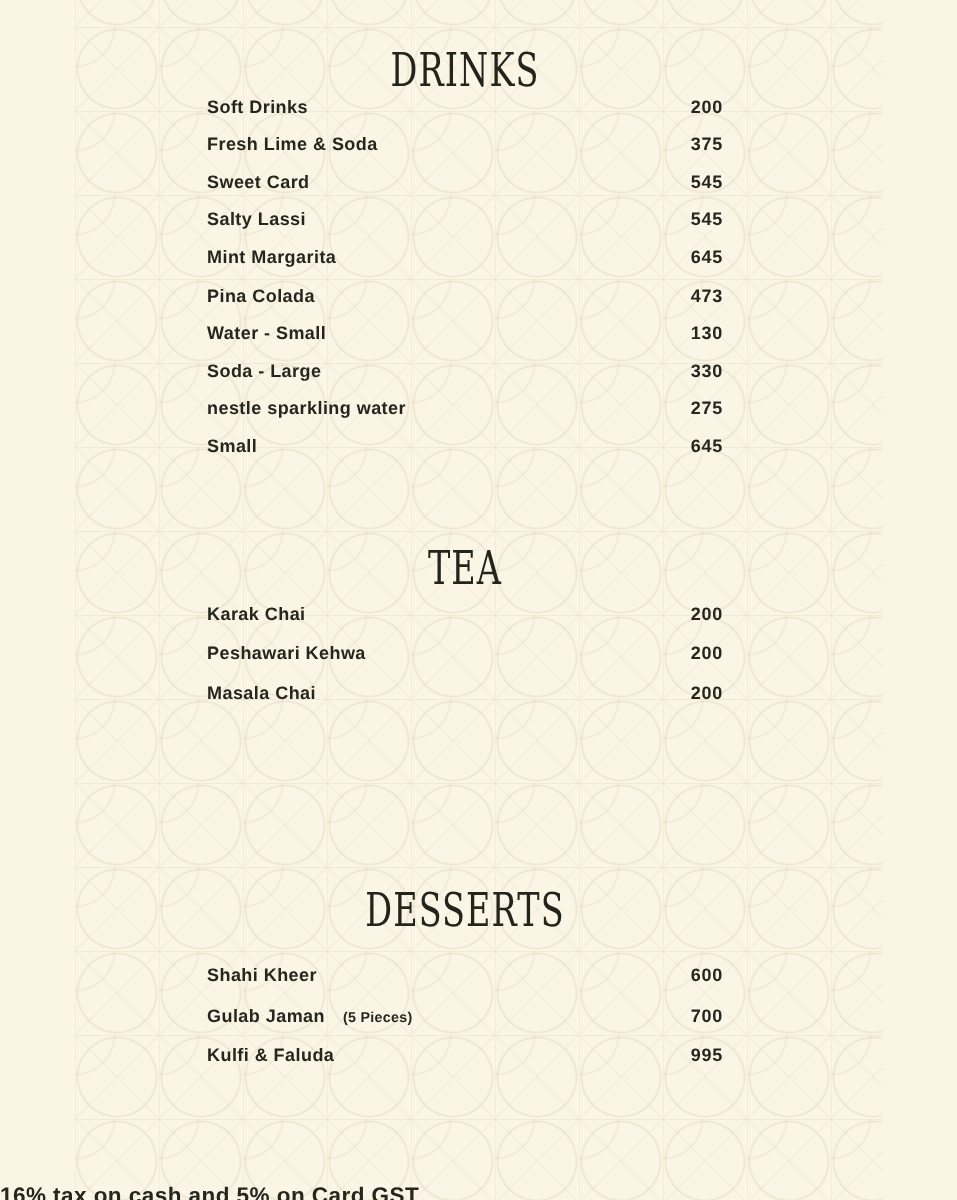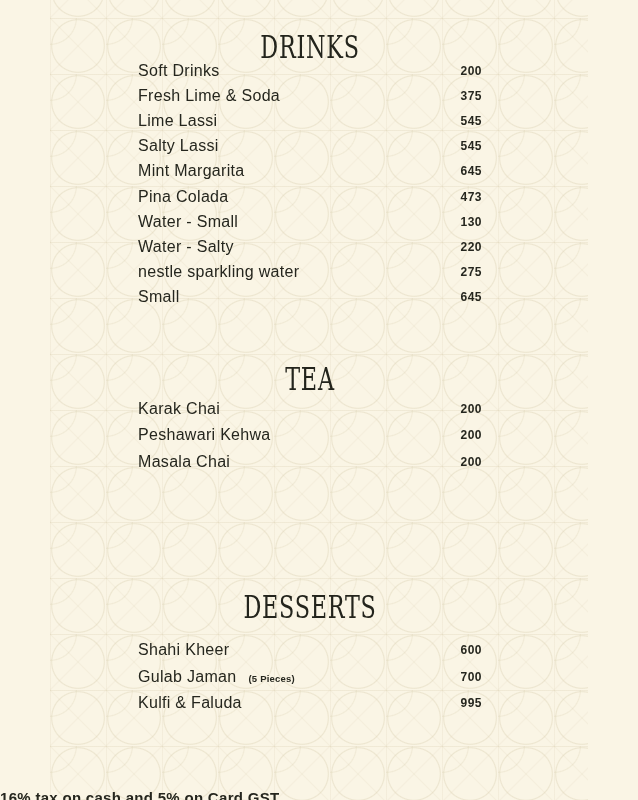--- a/index.html
+++ b/index.html
@@ -45,21 +45,21 @@
   .rows-desserts{top:637px;}
   .row{
     display:flex;align-items:center;
     color:#25261e;
   }
   .rows-drinks   .row{height:25.2px;}
   .rows-tea      .row{height:26.3px;}
   .rows-desserts .row{height:26.5px;}
   .item-left{display:flex;align-items:baseline;}
   .item-name{
-    font-size:16px;font-weight:400;letter-spacing:0.3px;
+    font-size:12px;font-weight:700;letter-spacing:0.3px;
     white-space:nowrap;
   }
   .item-note{
     font-size:9.5px;font-weight:700;letter-spacing:0.2px;
     margin-left:12px;white-space:nowrap;
   }
   .item-note:empty{display:none;}
   .spacer{flex:1;}
   .item-price{
     font-size:12px;font-weight:700;letter-spacing:0.5px;
@@ -93,21 +93,21 @@
     <span class="item-left">
       <span class="item-name">Fresh Lime &amp; Soda</span>
 
     </span>
     <span class="spacer"></span>
     <span class="item-price">375</span>
   </div>
 
   <div class="row">
     <span class="item-left">
-      <span class="item-name">Lime Lassi</span>
+      <span class="item-name">Sweet Card</span>
 
     </span>
     <span class="spacer"></span>
     <span class="item-price">545</span>
   </div>
 
   <div class="row">
     <span class="item-left">
       <span class="item-name">Salty Lassi</span>
 
@@ -138,25 +138,25 @@
     <span class="item-left">
       <span class="item-name">Water - Small</span>
 
     </span>
     <span class="spacer"></span>
     <span class="item-price">130</span>
   </div>
 
   <div class="row">
     <span class="item-left">
-      <span class="item-name">Water - Salty</span>
-
-    </span>
-    <span class="spacer"></span>
-    <span class="item-price">220</span>
+      <span class="item-name">Soda - Large</span>
+
+    </span>
+    <span class="spacer"></span>
+    <span class="item-price">330</span>
   </div>
 
   <div class="row">
     <span class="item-left">
       <span class="item-name">nestle sparkling water</span>
 
     </span>
     <span class="spacer"></span>
     <span class="item-price">275</span>
   </div>

